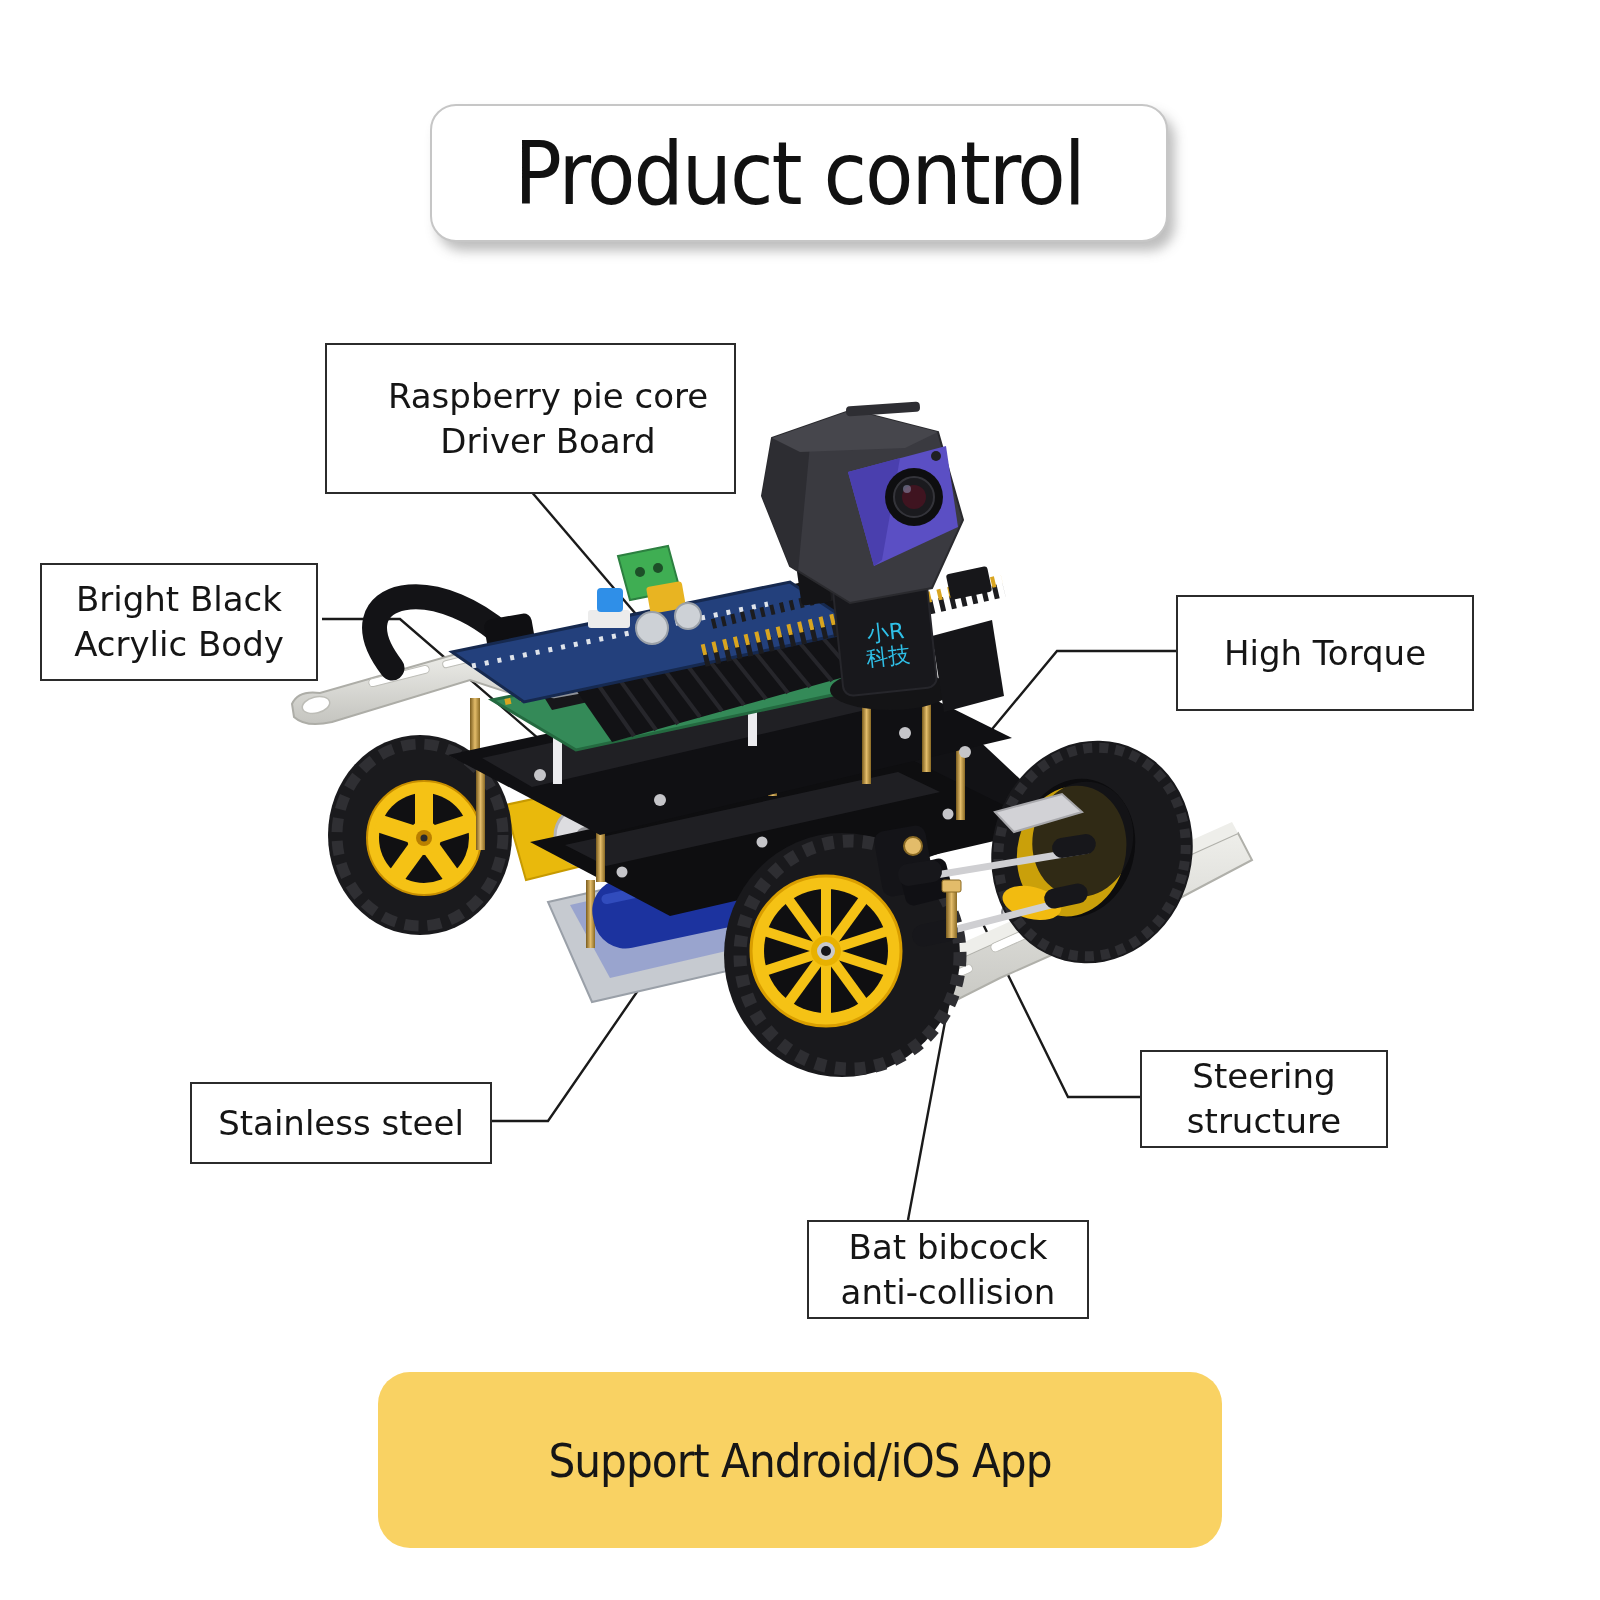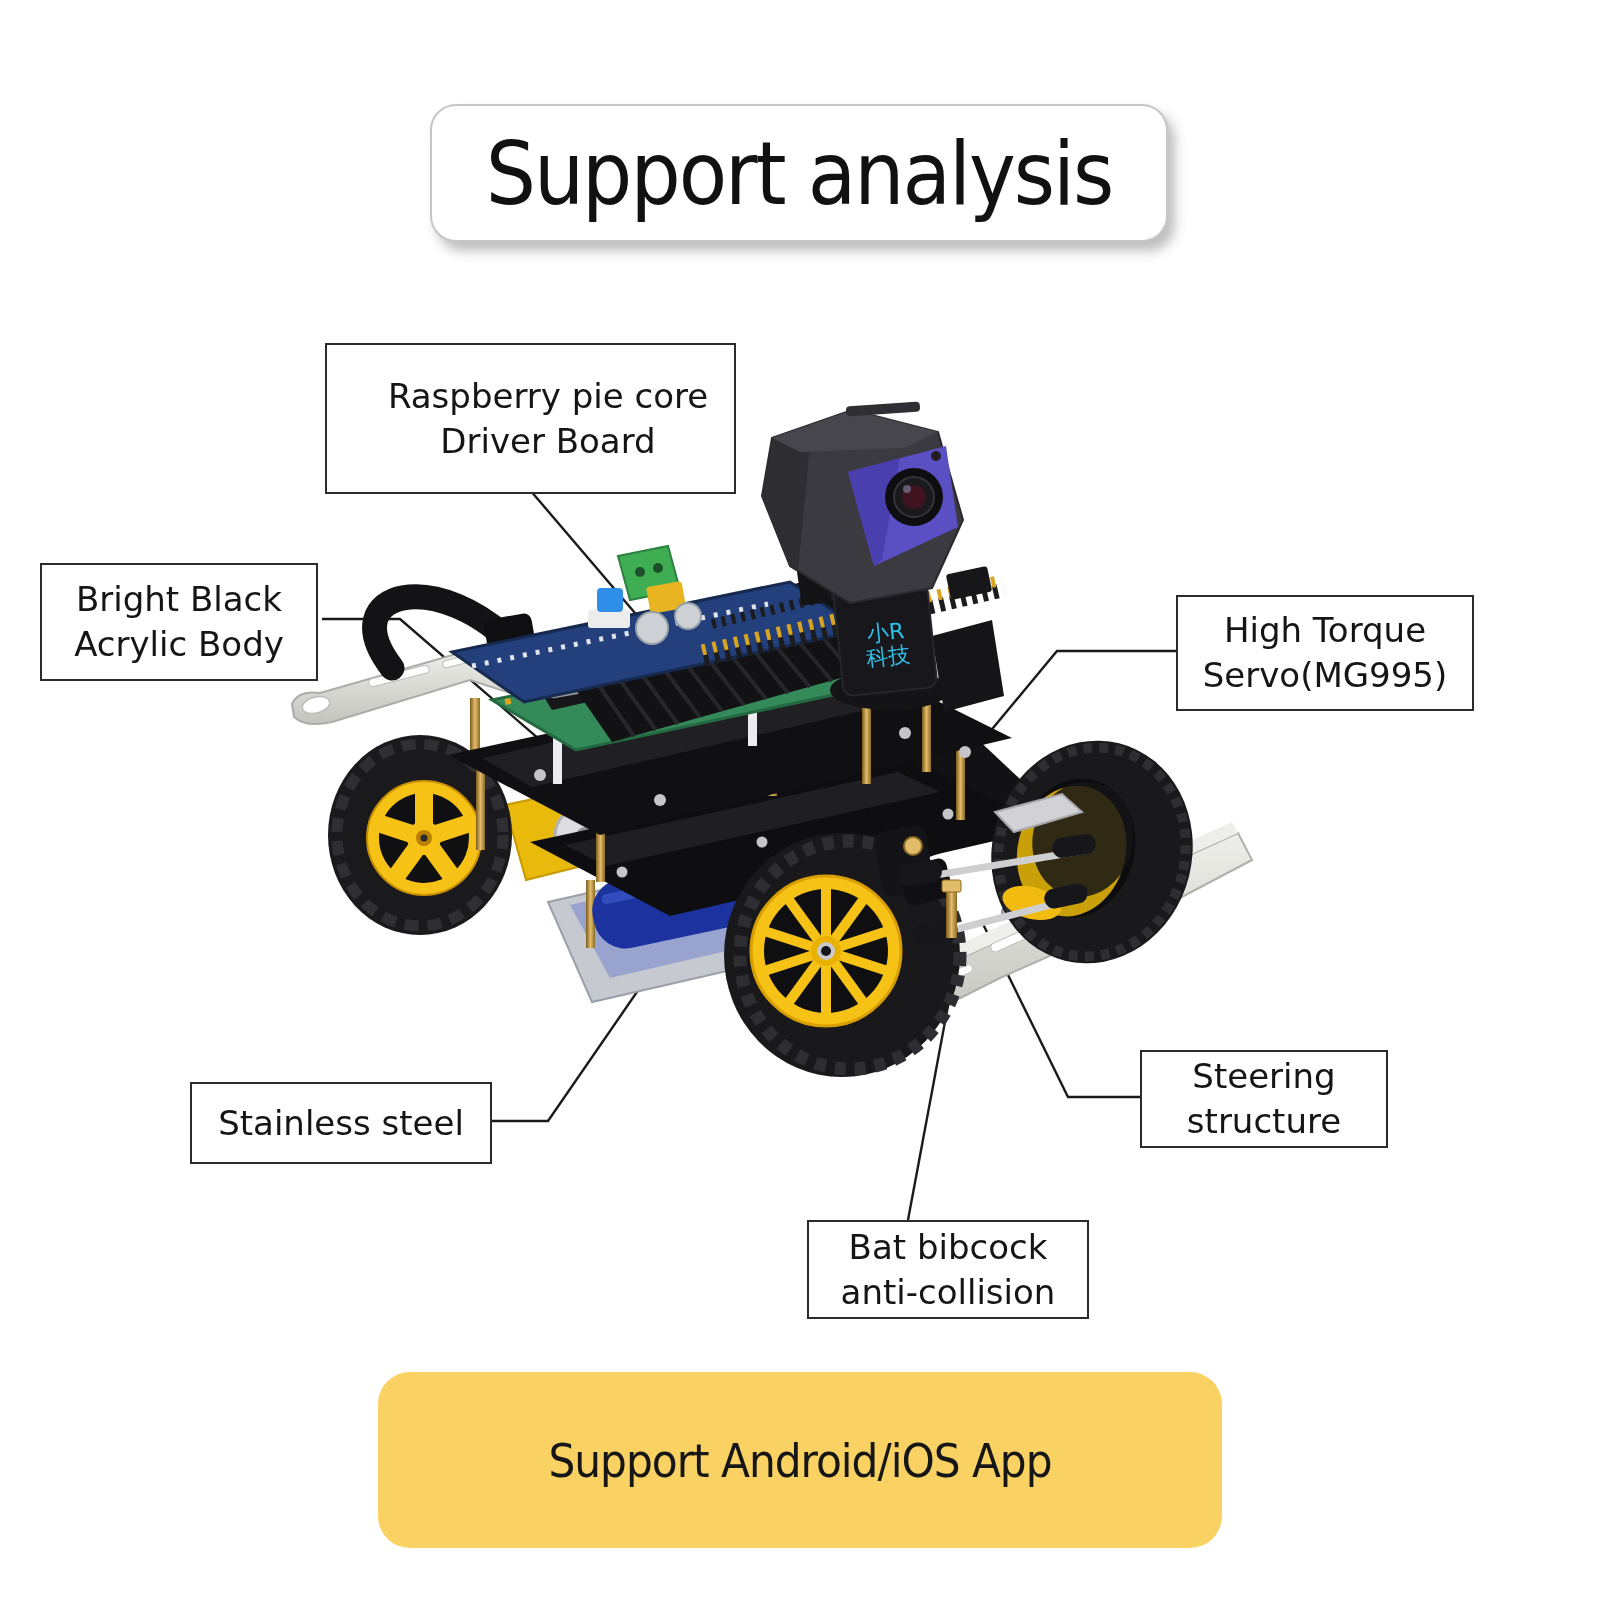--- a/index.html
+++ b/index.html
@@ -39,34 +39,33 @@
   }
   .banner span{
     font-size:47px;font-stretch:condensed;letter-spacing:-1px;color:#161616;white-space:nowrap;
   }
   svg.scene{position:absolute;left:0;top:0;z-index:2;}
 </style>
 </head>
 <body>
 
 <div class="title-box">
-  <span>Support analysis</span>
+  <span>Product control</span>
 </div>
 
 <div class="callout" id="co-raspberry">
   <span>Raspberry pie core</span>
   <span>Driver Board</span>
 </div>
 <div class="callout" id="co-acrylic">
   <span>Bright Black</span>
   <span>Acrylic Body</span>
 </div>
 <div class="callout" id="co-servo">
   <span>High Torque</span>
-  <span>Servo(MG995)</span>
 </div>
 <div class="callout" id="co-stainless">
   <span>Stainless steel</span>
 </div>
 <div class="callout" id="co-steering">
   <span>Steering</span>
   <span>structure</span>
 </div>
 <div class="callout" id="co-bibcock">
   <span>Bat bibcock</span>

